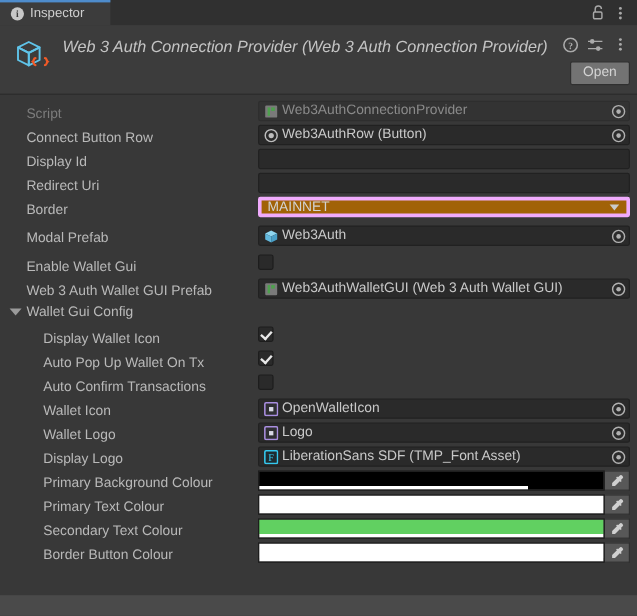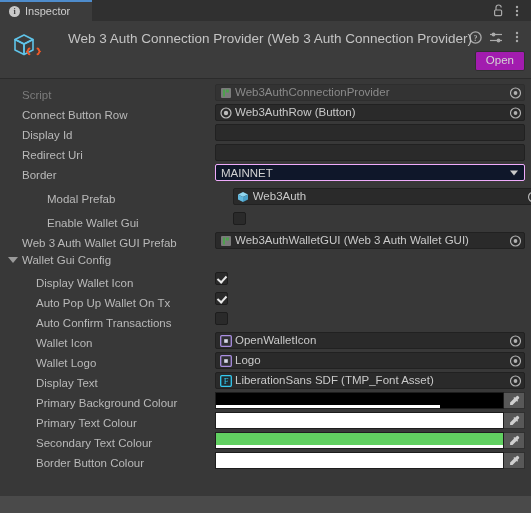--- a/index.html
+++ b/index.html
@@ -85,37 +85,38 @@
     background: #3c3c3c;
     border-bottom: 1px solid #2b2b2b;
   }
   #header-icon {
     position: absolute;
     left: 10px; top: 8px;
     width: 34px; height: 34px;
   }
   #header-title {
     position: absolute;
-    left: 68px; top: 8px;
+    left: 52px; top: 8px;
     font-size: 13.5px;
     color: #c4c4c4;
     line-height: 19px;
     white-space: nowrap;
+    font-style: italic;
   }
   #header-actions {
     position: absolute;
     right: 6px; top: 8px;
     display: flex;
     align-items: center;
     gap: 5px;
   }
   #open-button {
     position: absolute;
     right: 6px; top: 30px;
-    background: #a21caf;
+    background: #737373;
     border: 1px solid #303030;
     border-radius: 2px;
     color: #d4d4d4;
     font-size: 11.5px;
     padding: 2px 10px 3px 10px;
     line-height: 13px;
     text-align: right;
   }
 
   
@@ -123,21 +124,21 @@
     position: relative;
     padding-top: 4px;
   }
   .row {
     position: relative;
     height: 18px;
     display: flex;
     align-items: flex-end;
     margin-bottom: 2px;
   }
-  .row.gap-above { margin-top: 6px; margin-left: 25px; }
+  .row.gap-above { margin-top: 6px; }
 
   .row-label {
     width: 215px;
     padding-left: 22px;
     box-sizing: border-box;
     font-size: 11.5px;
     color: #b9b9b9;
     white-space: nowrap;
     overflow: hidden;
   }
@@ -195,22 +196,22 @@
     border-radius: 2px;
     box-sizing: border-box;
   }
 
   
   .dropdown {
     position: absolute;
     left: 0; top: 0;
     width: 310px;
     height: 17px;
-    background: #0f172a;
-    border: 1px solid #f0abfc;
+    background: #a16207;
+    border: 3px solid #f0abfc;
     border-radius: 2px;
     box-sizing: border-box;
     display: flex;
     align-items: center;
     padding-left: 5px;
     color: #d2d2d2;
     font-size: 11.5px;
   }
   .dd-arrow {
     position: absolute;
@@ -529,21 +530,21 @@
             </span>
             <span class="obj-text">Logo</span>
             <span class="obj-picker"><svg width="13" height="13" viewBox="0 0 13 13">
                 <circle cx="6.5" cy="6.5" r="5" fill="none" stroke="#b0b0b0" stroke-width="1.2"></circle>
                 <circle cx="6.5" cy="6.5" r="1.9" fill="#b0b0b0"></circle>
               </svg></span>
           </div>
         </div>
       </div>
       <div class="row">
-        <div class="row-label indent-2">Display Text</div>
+        <div class="row-label indent-2">Display Logo</div>
         <div class="row-field">
           <div class="objfield">
             <span style="width: 13px; height: 13px; display: inline-flex; align-items: center; justify-content: center; flex: 0 0 13px;">
               <svg width="12" height="12" viewBox="0 0 12 12">
                 <rect x="0.7" y="0.7" width="10.6" height="10.6" rx="1" fill="#1e2b30" stroke="#35c9ef" stroke-width="1.3"></rect>
                 <text x="6" y="9" font-size="8.5" font-family="Liberation Serif, serif" fill="#35c9ef" text-anchor="middle">F</text>
               </svg>
             </span>
             <span class="obj-text">LiberationSans SDF (TMP_Font Asset)</span>
             <span class="obj-picker"><svg width="13" height="13" viewBox="0 0 13 13">

